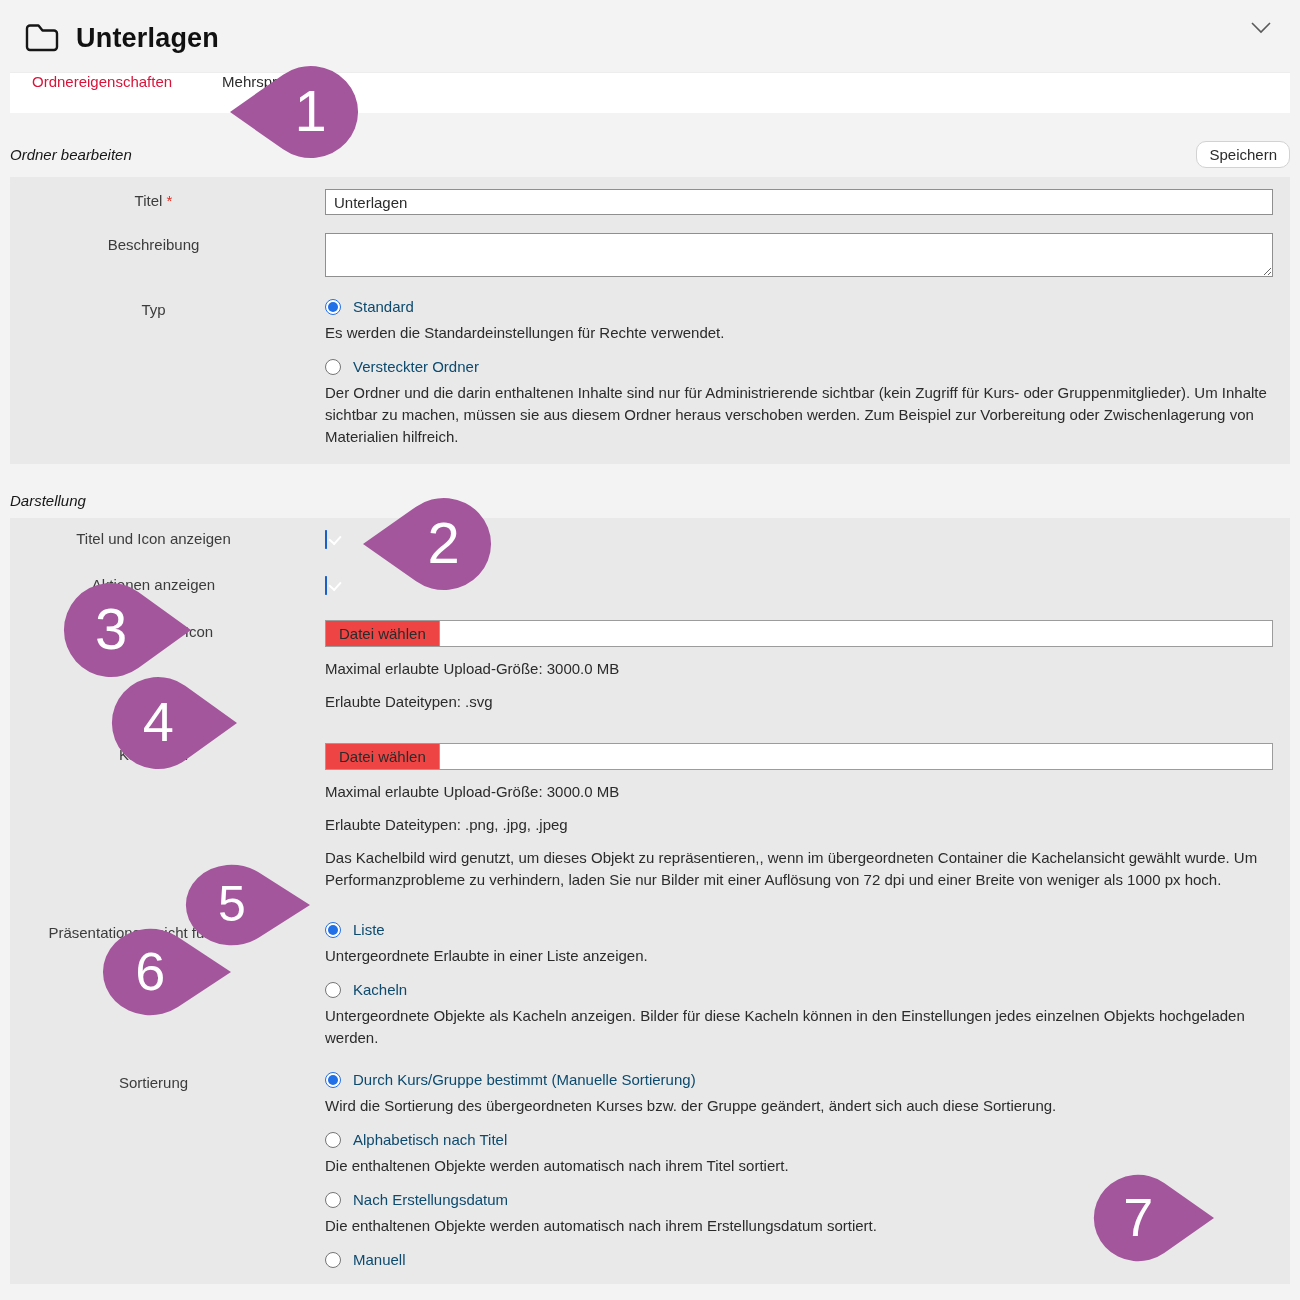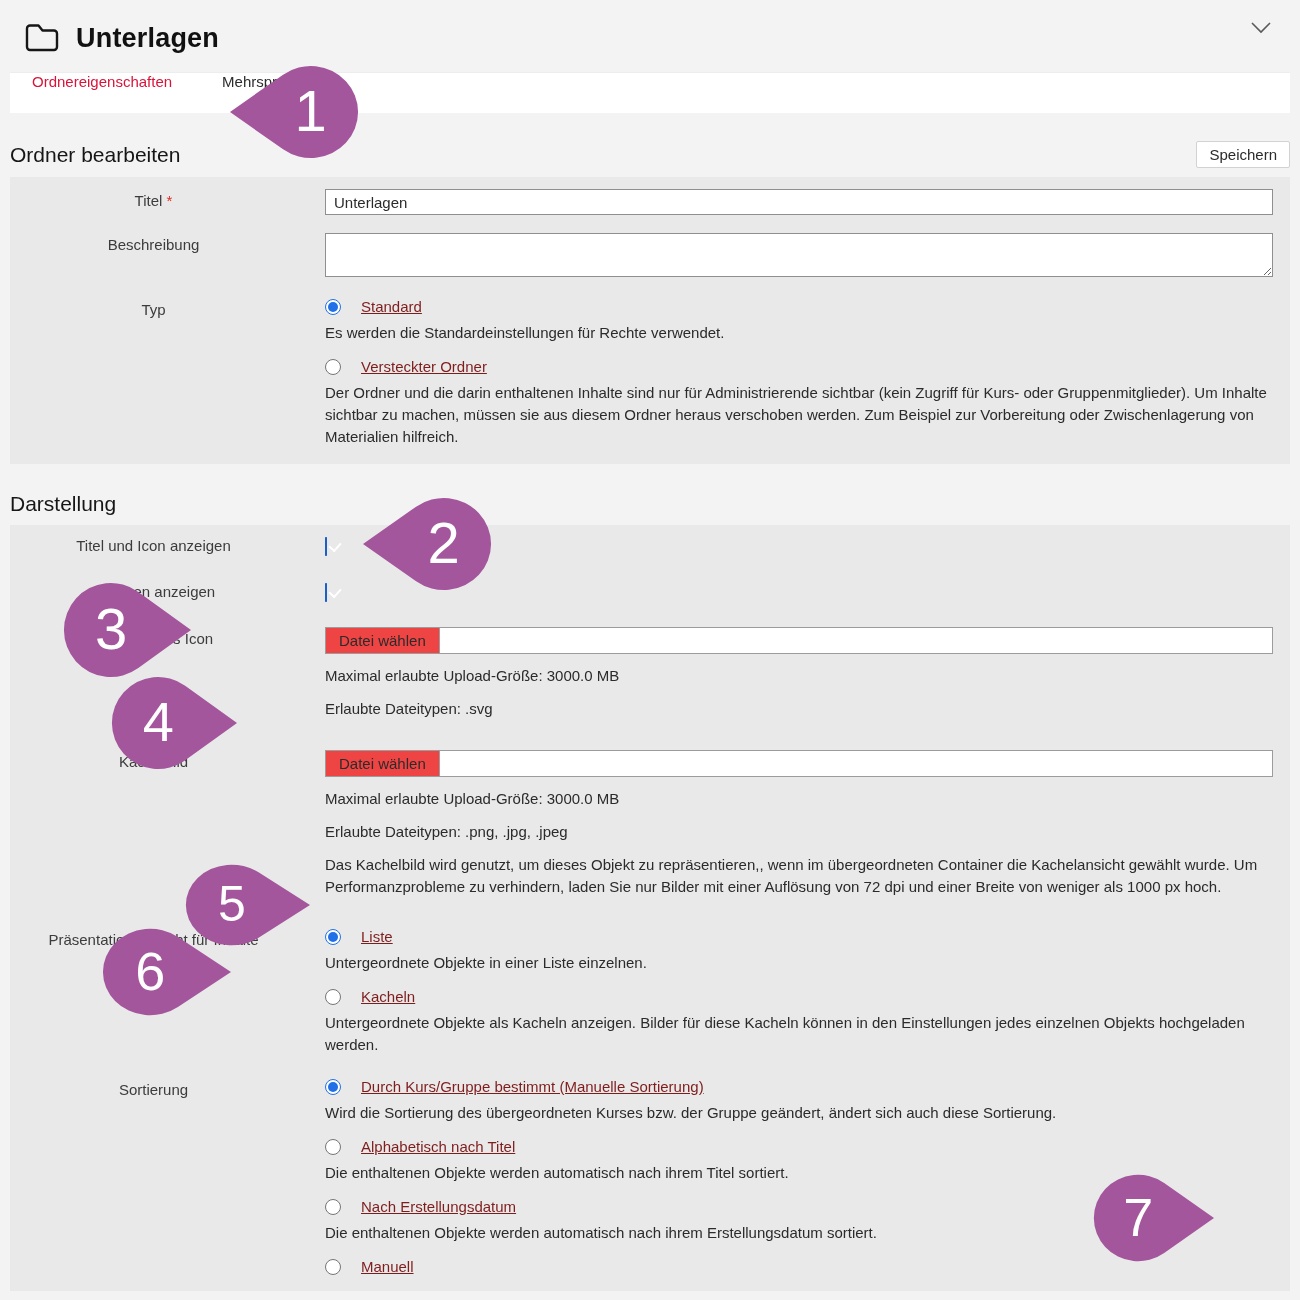--- a/index.html
+++ b/index.html
@@ -24,23 +24,23 @@
   .tabbar { background:#fff; margin:4px 10px 0 10px; height:41px; display:flex; align-items:stretch; }
   .tab { display:flex; align-items:center; padding:0 15px; color:#2c2c2c; cursor:pointer; }
   .tab.active { background:#d9143a; color:#fff; }
   .tab.offset { margin-left:118px; }
   .subtabbar { background:#fff; margin:0 10px; height:41px; display:flex; align-items:flex-start; border-top:1px solid #ededed; padding-left:12px;gap:30px; }
   .subtab { padding:0 10px; color:#2c2c2c; cursor:pointer; }
   .subtab.active { color:#d9143a; }
 
   
   .section-head { margin:20px 10px 0 10px; display:flex; align-items:center; justify-content:space-between; padding:8px 0 9px 0; }
-  .section-title { font-size:21px; color:#161616; font-weight:500; }
+  .section-title { font-size:15px; color:#161616; font-weight:500;font-style:italic; }
   .btn {
-    background:#fff; border:1px solid #d2d2d2; border-radius:2px;
+    background:#fff; border:1px solid #d2d2d2; border-radius:10px;
     font-family:"Liberation Sans",sans-serif; font-size:15px; color:#2b2b2b;
     padding:4px 12px; cursor:pointer;
   }
   .panel { background:#e9e9e9; margin:0 10px; padding:12px 17px 16px 12px; }
 
   .row { display:flex; align-items:flex-start; margin-top:18px; }
   .row:first-child { margin-top:0; }
   .lbl { width:303px; flex:0 0 303px; text-align:center; padding-right:40px; padding-top:3px; color:#3c3c3c; }
   .ctl { flex:1; min-width:0; }
   .req { color:#e02b20; }
@@ -54,21 +54,21 @@
     font-family:"Liberation Sans",sans-serif; font-size:15px; padding:4px 8px; resize:vertical;
   }
 
   
   .option { margin-top:14px; }
   .option:first-child { margin-top:0; }
   .opt-line { display:flex; align-items:center; cursor:pointer; }
   .radio { width:16px; height:16px; border-radius:50%; border:1px solid #757575; background:#fff; flex:0 0 16px; position:relative; }
   .radio.selected { border:1px solid #2270e8; }
   .radio.selected::after { content:""; position:absolute; left:2px; top:2px; width:10px; height:10px; border-radius:50%; background:#2270e8; }
-  .opt-label { margin-left:20px; color:#7f1d1d;text-decoration:underline; }
+  .opt-label { margin-left:12px; color:#0c4a6e; }
   .opt-info { margin-top:7px; color:#2b2b2b; line-height:22px; }
 
   .checkbox { width:17px; height:17px; border-radius:3px; background:#2270e8; border:1px solid #1b5fc9; position:relative; cursor:pointer; }
   .checkbox::after { content:""; position:absolute; left:4.5px; top:2.5px; width:6px; height:9px;
     border-right:2px solid #fff; border-bottom:2px solid #fff; transform:rotate(42deg); }
   .cb-row { margin-top:0; }
   .cb-row .lbl { padding-top:0; line-height:18px; }
 
   
   .file-wrap { display:flex; width:100%; }
@@ -195,21 +195,21 @@
     </div>
 
     <div class="row" style="margin-top:30px;">
       <div class="lbl">Präsentationsansicht für Inhalte</div>
       <div class="ctl">
         <div class="option">
           <div class="opt-line">
             <span class="radio selected"></span>
             <span class="opt-label">Liste</span>
           </div>
-          <div class="opt-info">Untergeordnete Objekte in einer Liste einzelnen.</div>
+          <div class="opt-info">Untergeordnete Erlaubte in einer Liste anzeigen.</div>
         </div>
         <div class="option">
           <div class="opt-line">
             <span class="radio"></span>
             <span class="opt-label">Kacheln</span>
           </div>
           <div class="opt-info">Untergeordnete Objekte als Kacheln anzeigen. Bilder für diese Kacheln können in den Einstellungen jedes einzelnen Objekts hochgeladen werden.</div>
         </div>
       </div>
     </div>

